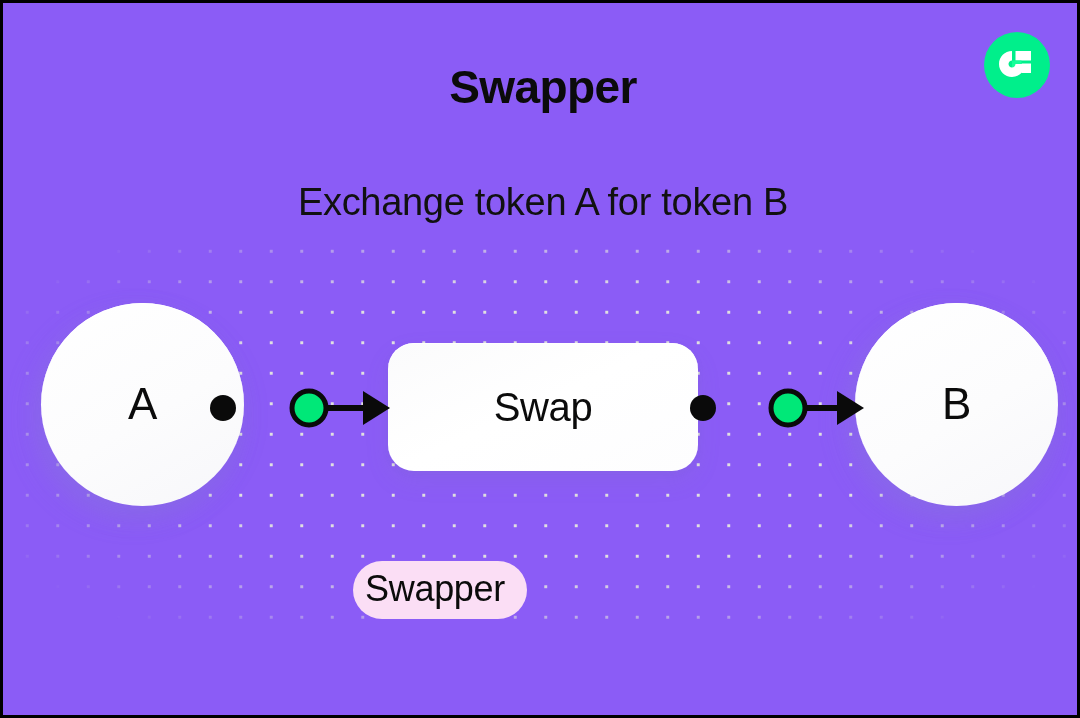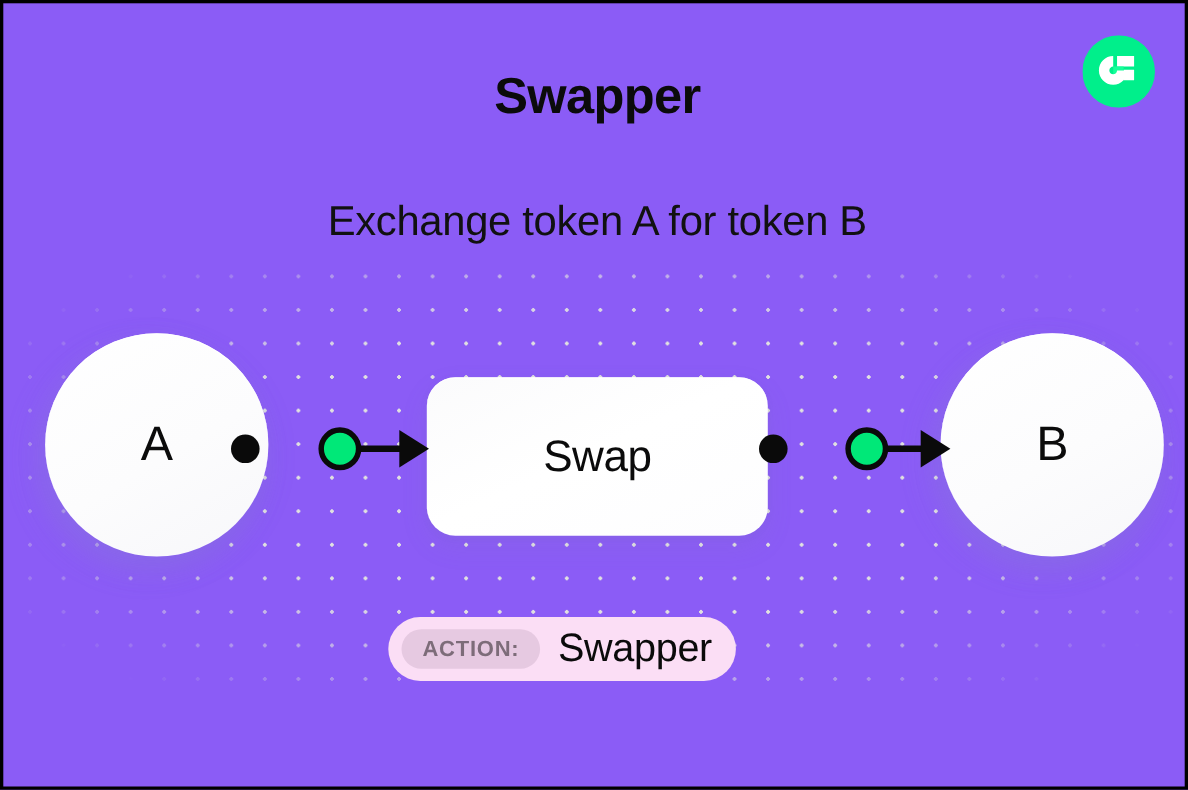--- a/index.html
+++ b/index.html
@@ -105,21 +105,21 @@
     letter-spacing: -0.5px;
     line-height: 1;
     margin-top: -2px;
   }
 
   #swap-box {
     position: absolute;
     left: 385px;
     top: 340px;
     width: 310px;
-    height: 144px;
+    height: 128px;
     border-radius: 26px;
     background: linear-gradient(155deg, #FBFBFC 0%, #FFFFFF 48%, #FDFDFE 100%);
     box-shadow:
       0 10px 24px rgba(120,120,170,0.12),
       0 2px 6px rgba(120,120,170,0.08),
       0 1px 0 rgba(255,255,255,0.9) inset;
     display: flex;
     align-items: center;
     justify-content: center;
   }
@@ -230,17 +230,16 @@
     <g>
       <line x1="700" y1="405" x2="785" y2="405" stroke="url(#edgeGradRight)" stroke-width="6"></line>
       <line x1="785" y1="405" x2="840" y2="405" stroke="#0A0A0A" stroke-width="6"></line>
       <circle cx="700" cy="405" r="13" fill="#0A0A0A"></circle>
       <circle cx="785" cy="405" r="17" fill="#00E878" stroke="#0A0A0A" stroke-width="5"></circle>
       <polygon points="834,388 861,405 834,422" fill="#0A0A0A"></polygon>
     </g>
   </svg>
 
   <div id="action-badge">
-    <span id="action-kind">ACTION:</span>
     <span id="action-value">Swapper</span>
   </div>
 
 </div>
 
 </body></html>

